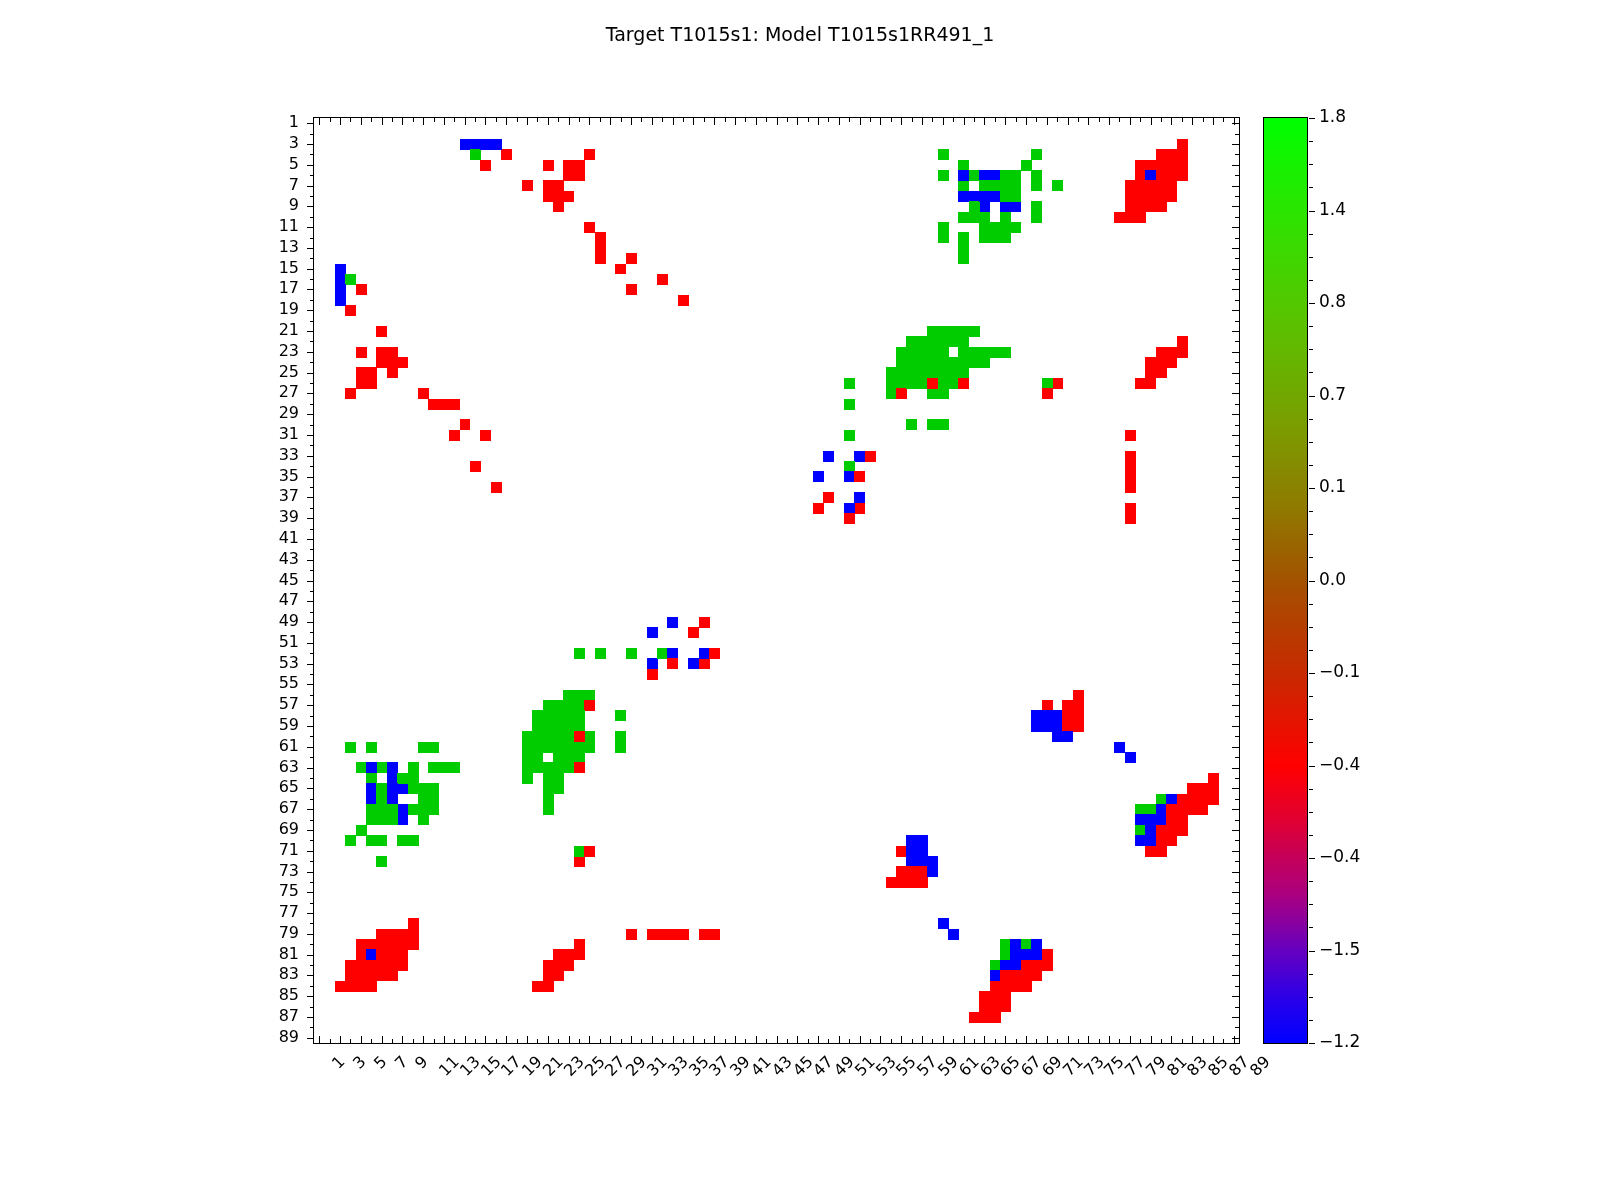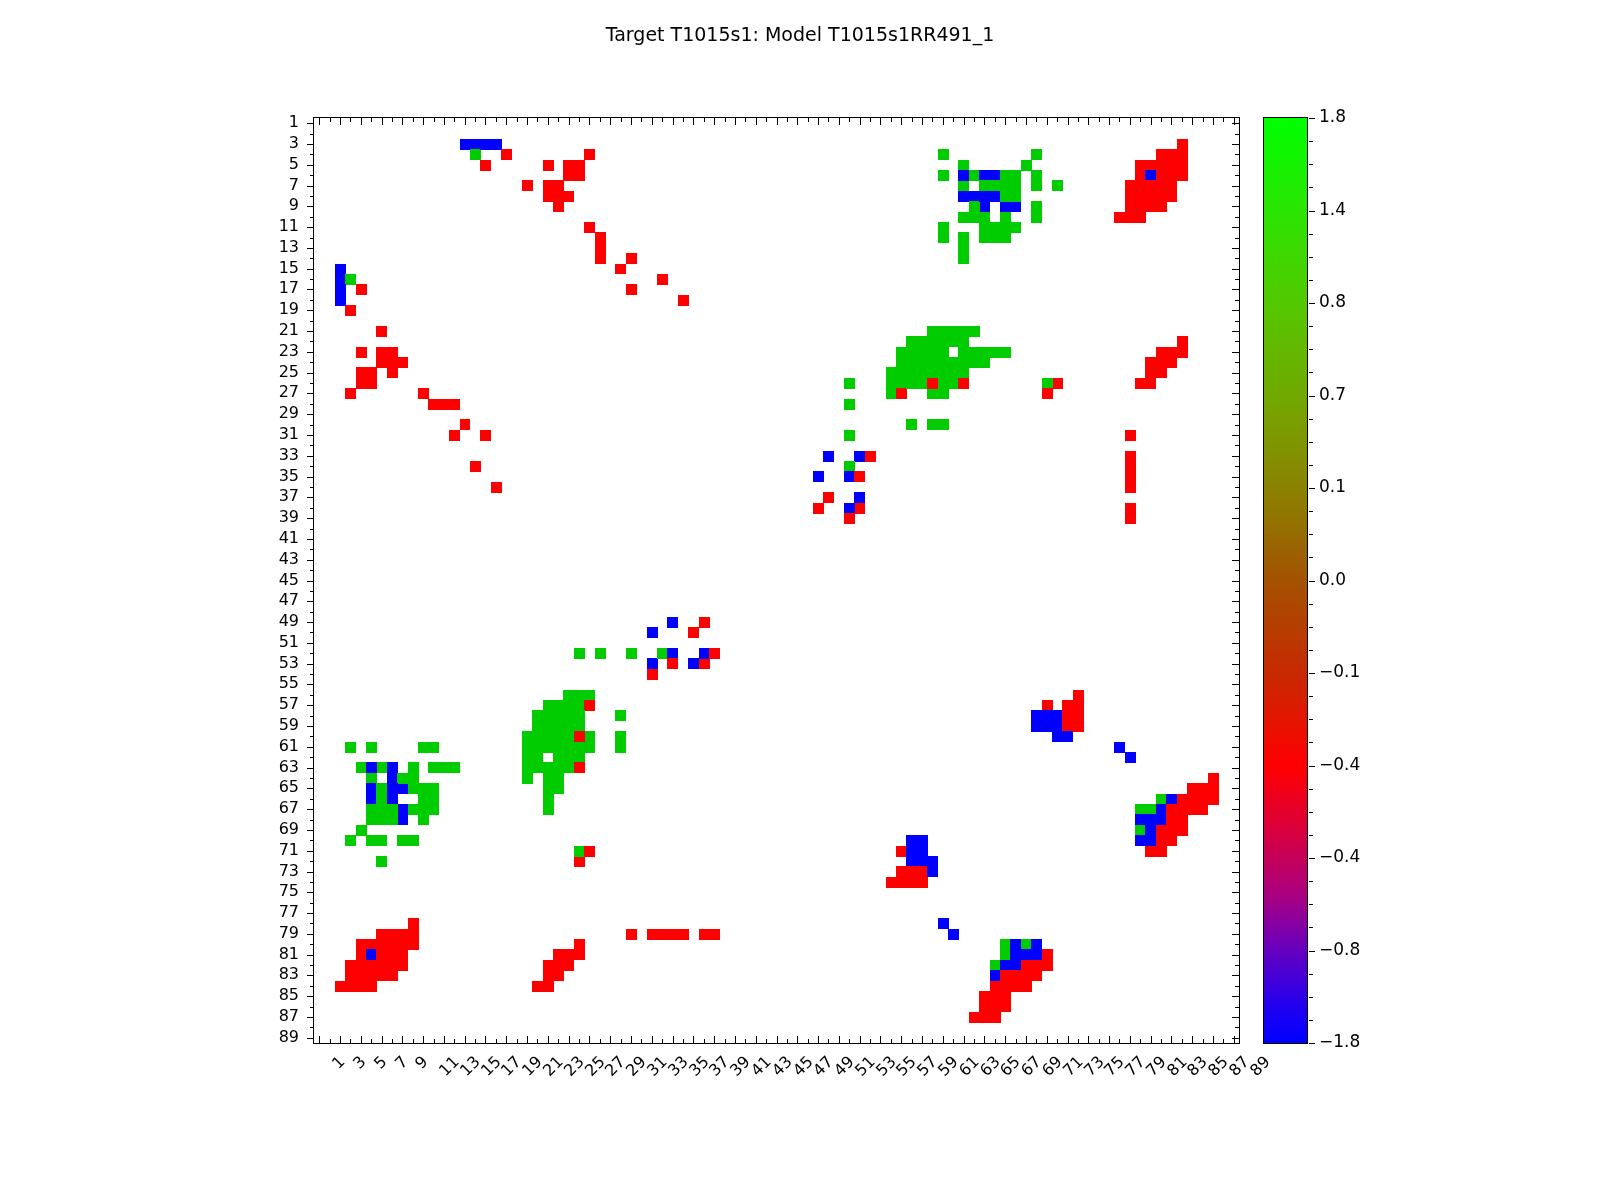--- a/index.html
+++ b/index.html
@@ -1264,17 +1264,17 @@
   <div id="cb-labels">
       <div class="cb-label" style="top: 106px; left: 1319px;">1.8</div>
       <div class="cb-label" style="top: 198.5px; left: 1319px;">1.4</div>
       <div class="cb-label" style="top: 291px; left: 1319px;">0.8</div>
       <div class="cb-label" style="top: 383.5px; left: 1319px;">0.7</div>
       <div class="cb-label" style="top: 476px; left: 1319px;">0.1</div>
       <div class="cb-label" style="top: 568.5px; left: 1319px;">0.0</div>
       <div class="cb-label" style="top: 661px; left: 1319px;">−0.1</div>
       <div class="cb-label" style="top: 753.5px; left: 1319px;">−0.4</div>
       <div class="cb-label" style="top: 846px; left: 1319px;">−0.4</div>
-      <div class="cb-label" style="top: 938.5px; left: 1319px;">−0.8</div>
-      <div class="cb-label" style="top: 1031px; left: 1319px;">−1.8</div>
+      <div class="cb-label" style="top: 938.5px; left: 1319px;">−1.5</div>
+      <div class="cb-label" style="top: 1031px; left: 1319px;">−1.2</div>
     </div>
 
 </div>
 
 </body></html>

